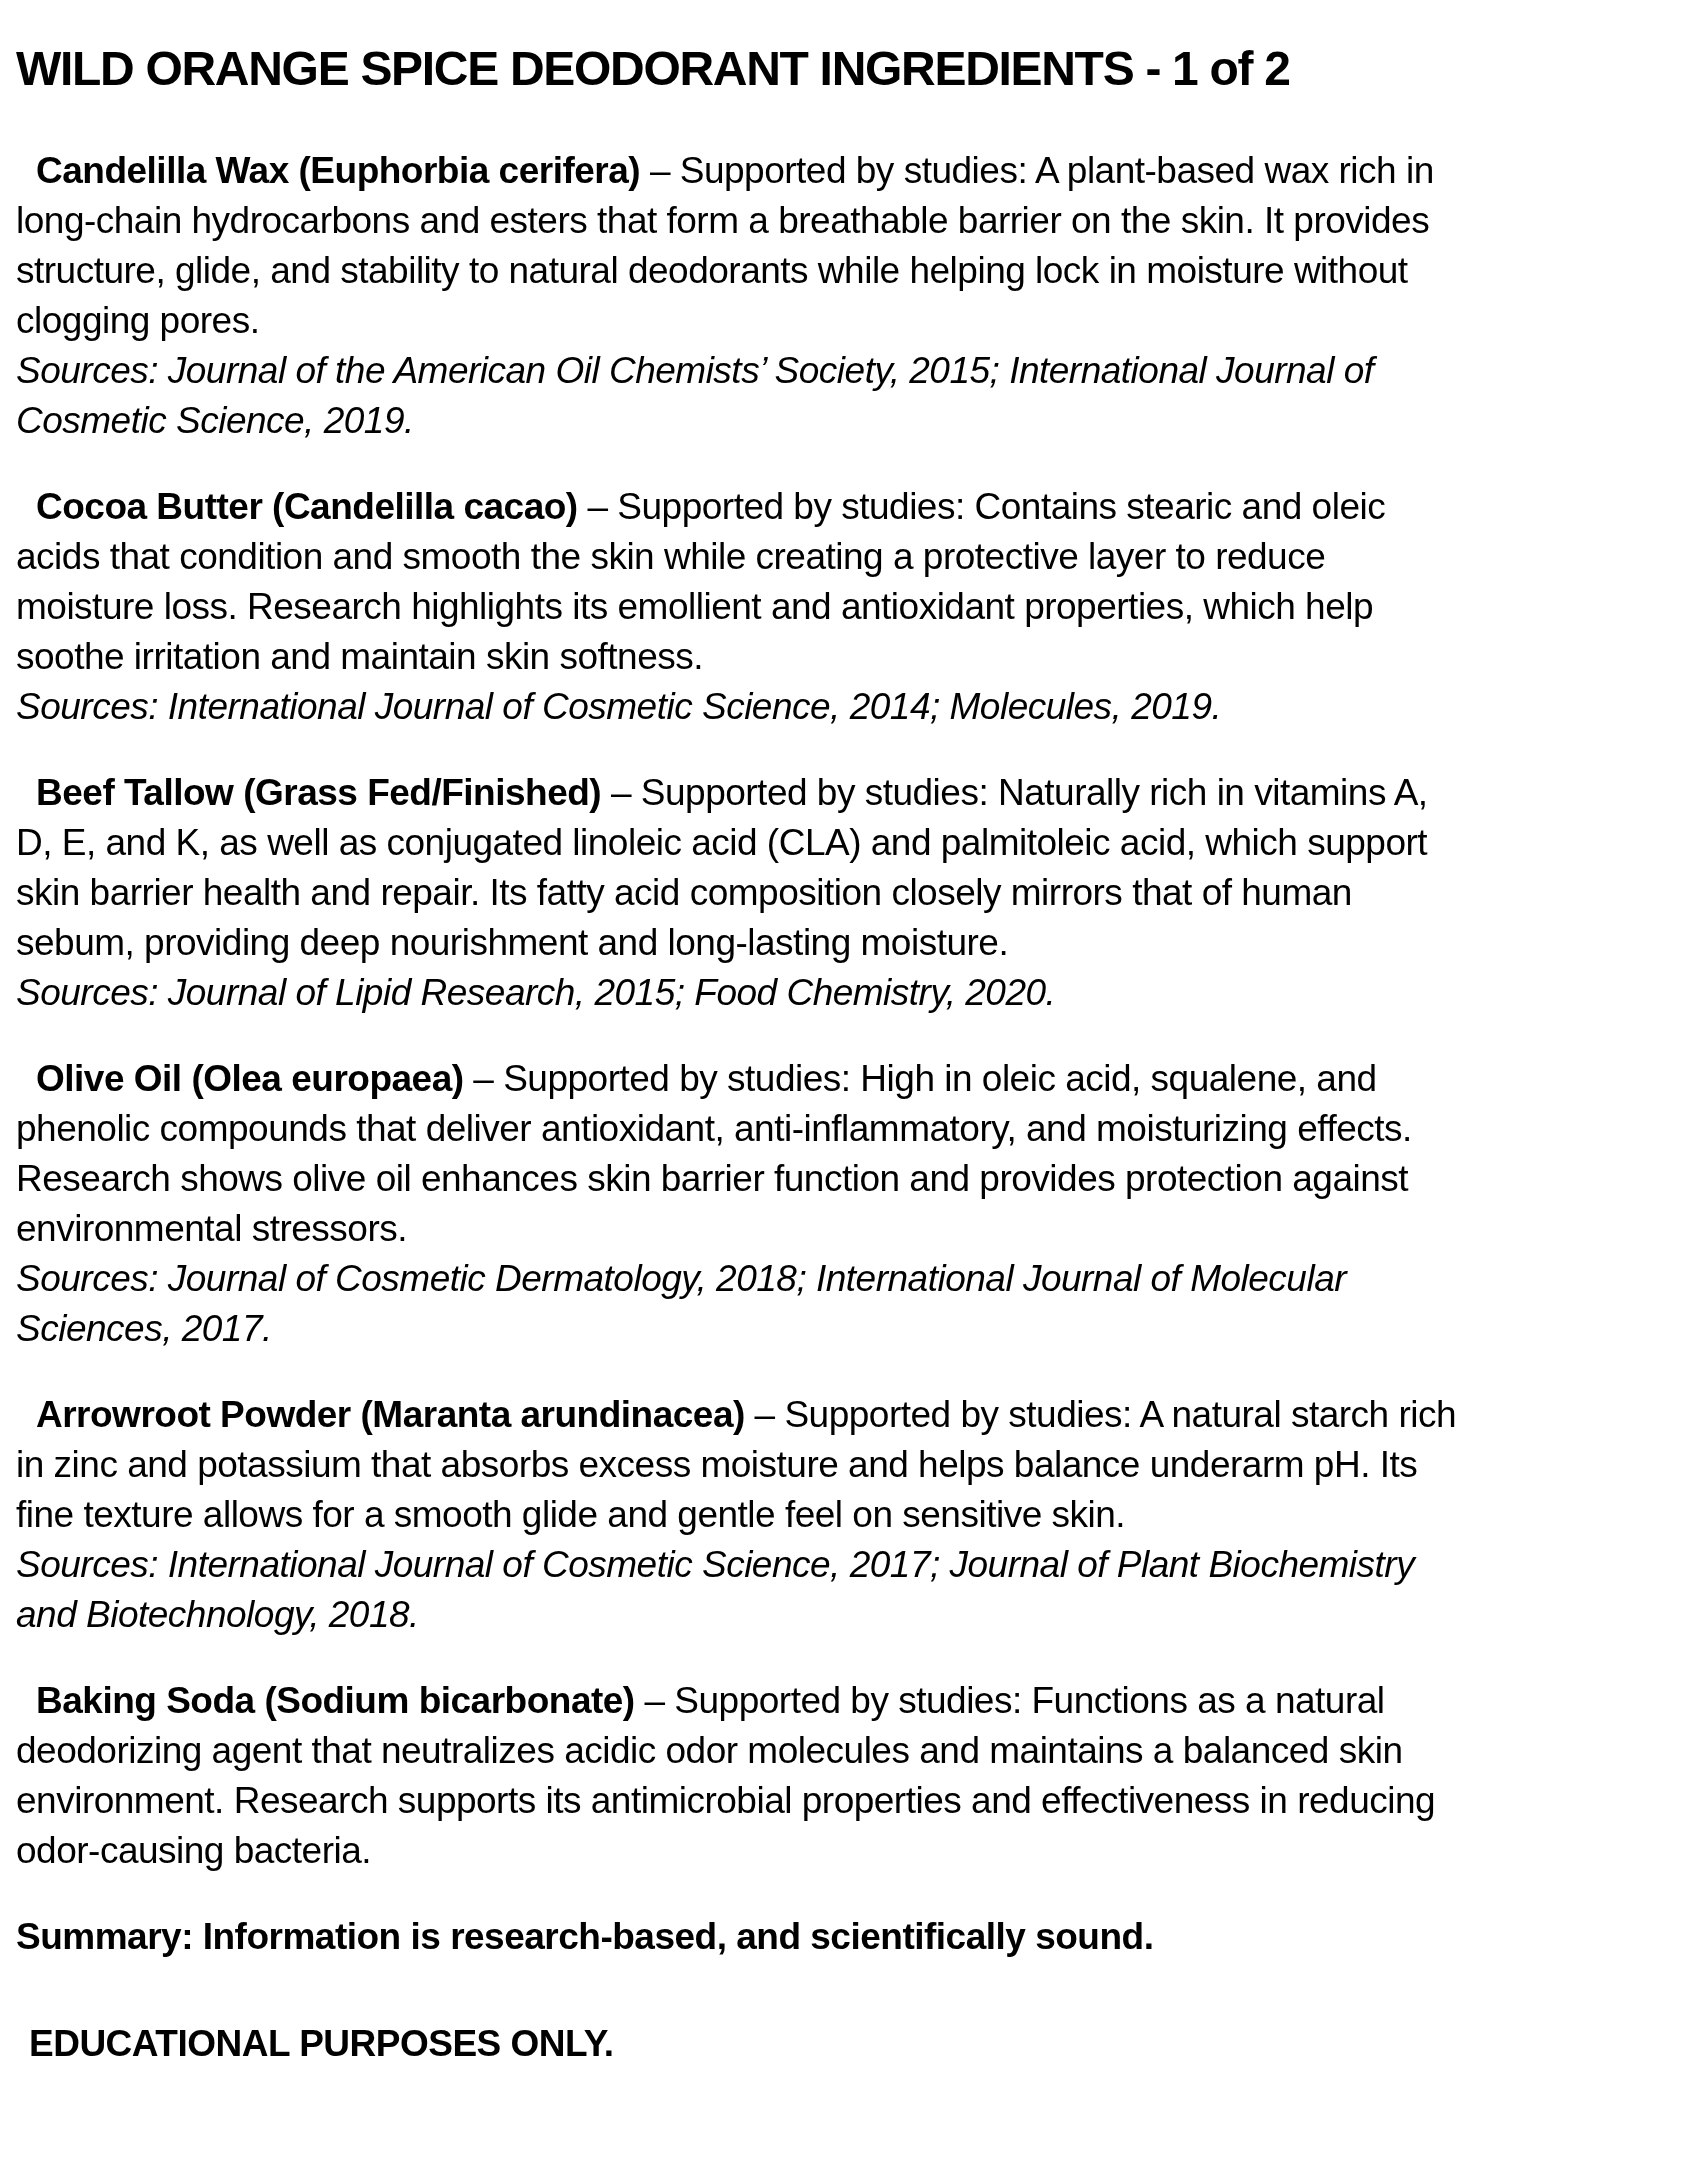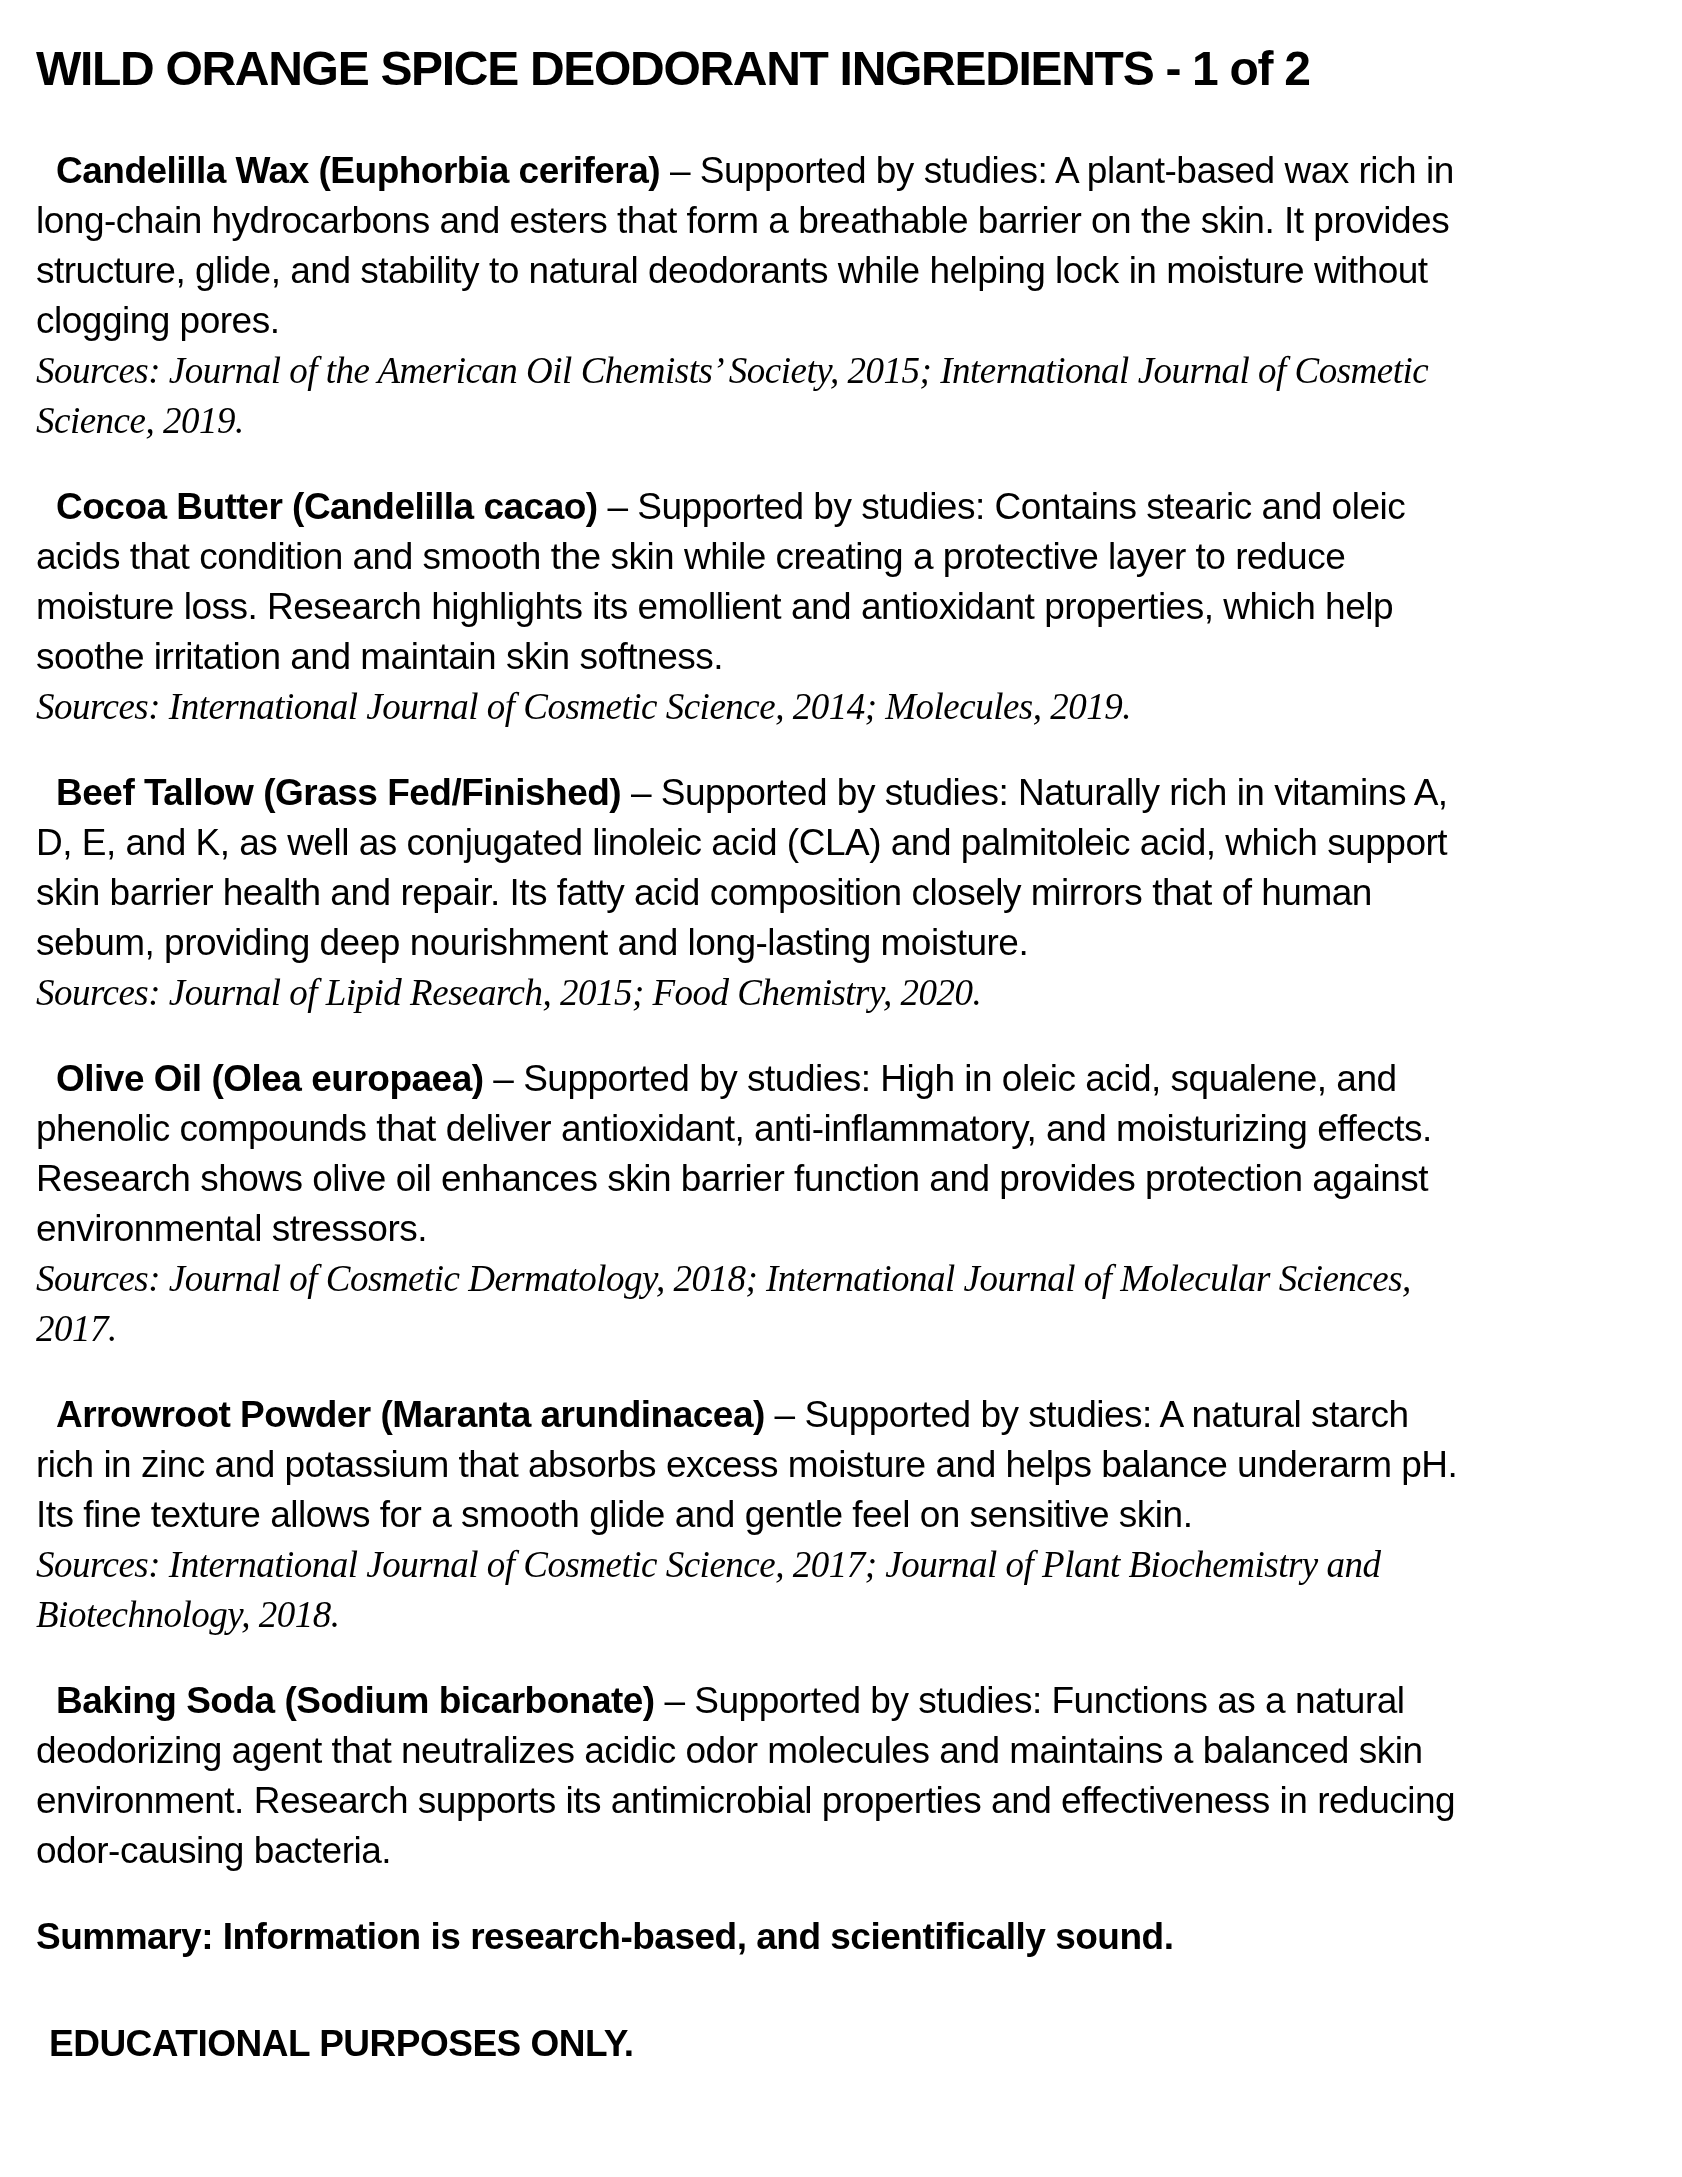--- a/index.html
+++ b/index.html
@@ -12,21 +12,21 @@
     height: 2177px;
     color: #000000;
     font-family: "Liberation Sans", "DejaVu Sans", sans-serif;
     font-stretch: condensed;
     overflow: hidden;
   }
   .page {
     box-sizing: border-box;
     width: 1503px;
     height: 2177px;
-    padding: 42px 36px 35px 36px;
+    padding: 42px 36px 35px 16px;
     background: #ffffff;
   }
   .doc-title {
     margin: 0 0 50px 0;
     font-size: 48px;
     line-height: 1.12;
     font-weight: bold;
     letter-spacing: -1.3px;
   }
   .entry {
@@ -37,21 +37,20 @@
     font-size: 37px;
     line-height: 50px;
     letter-spacing: -0.5px;
   }
   .entry .name {
     font-weight: bold;
     margin-left: 20px;
   }
   .sources-line {
     font-style: italic;
-    font-family: Liberation Serif, serif;
   }
   .summary-line {
     margin: 0 0 57px 0;
     font-size: 37px;
     line-height: 50px;
     font-weight: bold;
     letter-spacing: -0.5px;
   }
   .disclaimer-line {
     margin: 13px;

